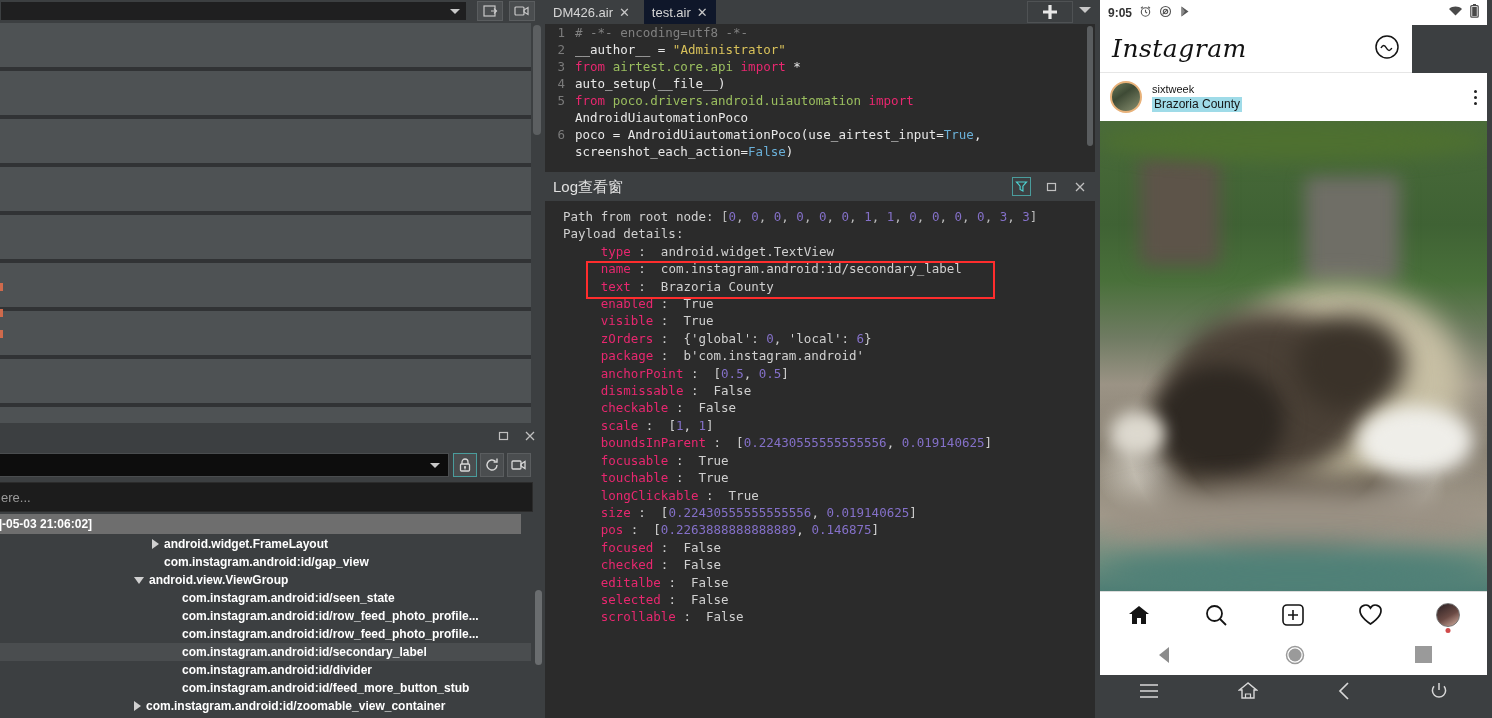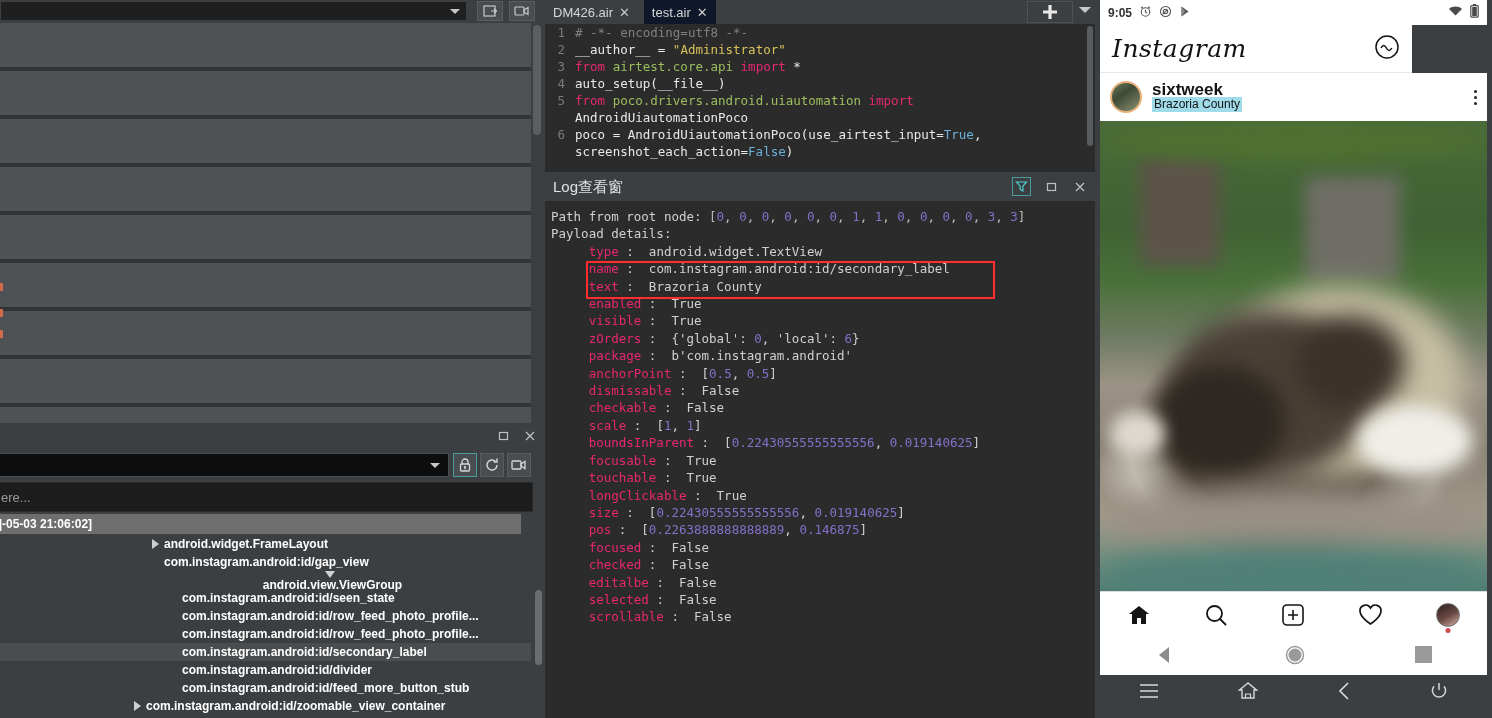--- a/index.html
+++ b/index.html
@@ -150,21 +150,21 @@
   }
   #log-title-text { font-size: 15px; font-weight: normal; color: #e0e0e0; }
   #log-title-btns { position: absolute; right: 8px; top: 4px; display: flex; align-items: center; gap: 14px; }
   #log-filter-btn {
     width: 19px; height: 19px; border: 1px solid #4a9c9c;
     display: flex; align-items: center; justify-content: center;
   }
 
   #log-body {
     position: absolute; left: 0; top: 29px; width: 550px; height: 517px;
-    background: #2b2b2b; overflow: hidden; padding: 6px 0 0 6px;
+    background: #2b2b2b; overflow: hidden; padding: 6px 0 0 18px;
     font-family: "DejaVu Sans Mono", monospace; font-size: 12.5px; line-height: 17.4px;
   }
   .log-line { white-space: pre; }
   .lg-plain { color: #d0d0d0; }
   .lg-key { color: #e8276f; }
   .lg-val { color: #d0d0d0; }
   .lg-num { color: #8470c8; }
 
   
   #device { position: absolute; left: 1095px; top: 0; width: 397px; height: 718px; background: #3c3f41; }
@@ -189,21 +189,21 @@
   #ig-post-head {
     position: absolute; left: 5px; top: 73px; width: 387px; height: 48px;
     background: #ffffff; display: flex; align-items: center; padding: 0 10px;
   }
   #ig-avatar {
     width: 32px; height: 32px; border-radius: 50%;
     background: linear-gradient(145deg,#6b7a5a,#3e4a35 40%,#8a9171);
     border: 2px solid #e8b27a; flex: 0 0 auto;
   }
   #ig-post-names { margin-left: 10px; display: flex; flex-direction: column; gap: 1px; }
-  #ig-username { font-size: 17px; font-weight: bold; color: #141414; line-height: 13px; }
+  #ig-username { font-size: 11px; font-weight: normal; color: #141414; line-height: 13px; }
   #ig-secondary {
     font-size: 12px; color: #141414; background: #9fdbe8;
     padding: 0 2px; line-height: 15px; display: inline-block;
   }
   #ig-dots { margin-left: auto; display: flex; flex-direction: column; gap: 3px; }
   .dot3 { width: 3px; height: 3px; border-radius: 50%; background: #222; }
 
   #ig-photo {
     position: absolute; left: 5px; top: 121px; width: 387px; height: 470px;
     overflow: hidden;
@@ -340,21 +340,21 @@
 
       <div id="lb-tree">
           <div class="tree-row" style="padding-left: 152px;">
             <span class="tw-arrow collapsed"></span>
             <span>android.widget.FrameLayout</span>
           </div>
           <div class="tree-row" style="padding-left: 152px;">
             <span class="tw-arrow none"></span>
             <span>com.instagram.android:id/gap_view</span>
           </div>
-          <div class="tree-row" style="padding-left: 134px; flex-direction: column;">
+          <div class="tree-row" style="padding-left: 134px;">
             <span class="tw-arrow expanded"></span>
             <span>android.view.ViewGroup</span>
           </div>
           <div class="tree-row" style="padding-left: 170px;">
             <span class="tw-arrow none"></span>
             <span>com.instagram.android:id/seen_state</span>
           </div>
           <div class="tree-row" style="padding-left: 170px;">
             <span class="tw-arrow none"></span>
             <span>com.instagram.android:id/row_feed_photo_profile...</span>

